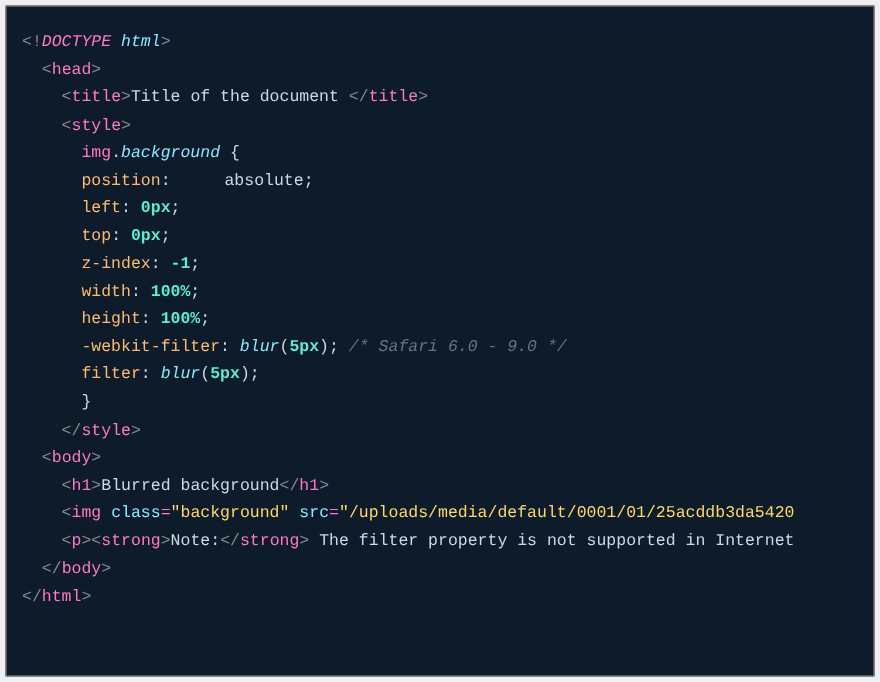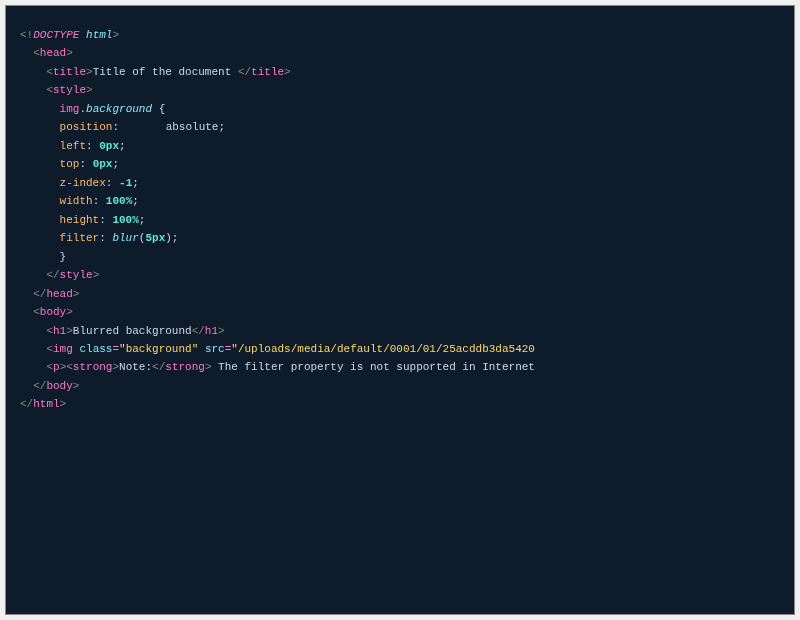--- a/index.html
+++ b/index.html
@@ -16,21 +16,21 @@
       height: 620px;
       font-family: 'Consolas', 'Monaco', 'Courier New', monospace;
     }
     .code-editor {
       width: 790px;
       height: 610px;
       background: #0d1b2a;
       border: 1px solid #888;
       padding: 20px 14px;
       overflow: hidden;
-      font-size: 11px;
+      font-size: 15px;
       line-height: 1.68;
       color: #cdd9e5;
     }
     .line {
       white-space: pre;
     }
     .bracket { color: #888888; }
     .doctype-kw { color: #ff79c6; font-style: italic; }
     .html-kw { color: #8be9fd; font-style: italic; }
     .tag { color: #ff79c6; }
@@ -56,23 +56,23 @@
 <div class="line"><span>  </span><span class="bracket">&lt;</span><span class="tag">head</span><span class="bracket">&gt;</span></div>
 <div class="line"><span>    </span><span class="bracket">&lt;</span><span class="tag">title</span><span class="bracket">&gt;</span><span class="text">Title of the document </span><span class="bracket">&lt;/</span><span class="tag">title</span><span class="bracket">&gt;</span></div>
 <div class="line"><span>    </span><span class="bracket">&lt;</span><span class="tag">style</span><span class="bracket">&gt;</span></div>
 <div class="line"><span>      </span><span class="selector-el">img</span><span class="punct">.</span><span class="selector-class">background</span><span> </span><span class="css-brace">{</span></div>
 <div class="line"><span>      </span><span class="css-prop">position</span><span class="punct">: </span><span class="css-value">absolute</span><span class="punct">;</span></div>
 <div class="line"><span>      </span><span class="css-prop">left</span><span class="punct">: </span><span class="css-num">0px</span><span class="punct">;</span></div>
 <div class="line"><span>      </span><span class="css-prop">top</span><span class="punct">: </span><span class="css-num">0px</span><span class="punct">;</span></div>
 <div class="line"><span>      </span><span class="css-prop">z-index</span><span class="punct">: </span><span class="css-num">-1</span><span class="punct">;</span></div>
 <div class="line"><span>      </span><span class="css-prop">width</span><span class="punct">: </span><span class="css-num">100%</span><span class="punct">;</span></div>
 <div class="line"><span>      </span><span class="css-prop">height</span><span class="punct">: </span><span class="css-num">100%</span><span class="punct">;</span></div>
+<div class="line"><span>      </span><span class="css-prop">-webkit-filter</span><span class="punct">: </span><span class="css-func">blur</span><span class="punct">(</span><span class="css-num">5px</span><span class="punct">)</span><span class="punct">;</span><span> </span><span class="comment">/* Safari 6.0 - 9.0 */</span></div>
 <div class="line"><span>      </span><span class="css-prop">filter</span><span class="punct">: </span><span class="css-func">blur</span><span class="punct">(</span><span class="css-num">5px</span><span class="punct">)</span><span class="punct">;</span></div>
 <div class="line"><span>      </span><span class="css-brace">}</span></div>
 <div class="line"><span>    </span><span class="bracket">&lt;/</span><span class="tag">style</span><span class="bracket">&gt;</span></div>
-<div class="line"><span>  </span><span class="bracket">&lt;/</span><span class="tag">head</span><span class="bracket">&gt;</span></div>
 <div class="line"><span>  </span><span class="bracket">&lt;</span><span class="tag">body</span><span class="bracket">&gt;</span></div>
 <div class="line"><span>    </span><span class="bracket">&lt;</span><span class="tag">h1</span><span class="bracket">&gt;</span><span class="text">Blurred background</span><span class="bracket">&lt;/</span><span class="tag">h1</span><span class="bracket">&gt;</span></div>
 <div class="line"><span>    </span><span class="bracket">&lt;</span><span class="tag">img</span><span> </span><span class="attr">class</span><span class="equals">=</span><span class="string">"background"</span><span> </span><span class="attr">src</span><span class="equals">=</span><span class="string">"/uploads/media/default/0001/01/25acddb3da5420</span></div>
 <div class="line"><span>    </span><span class="bracket">&lt;</span><span class="tag">p</span><span class="bracket">&gt;</span><span class="bracket">&lt;</span><span class="tag">strong</span><span class="bracket">&gt;</span><span class="text">Note:</span><span class="bracket">&lt;/</span><span class="tag">strong</span><span class="bracket">&gt;</span><span class="text"> The filter property is not supported in Internet</span></div>
 <div class="line"><span>  </span><span class="bracket">&lt;/</span><span class="tag">body</span><span class="bracket">&gt;</span></div>
 <div class="line"><span class="bracket">&lt;/</span><span class="tag">html</span><span class="bracket">&gt;</span></div>
 </div>
 
 </body></html>

